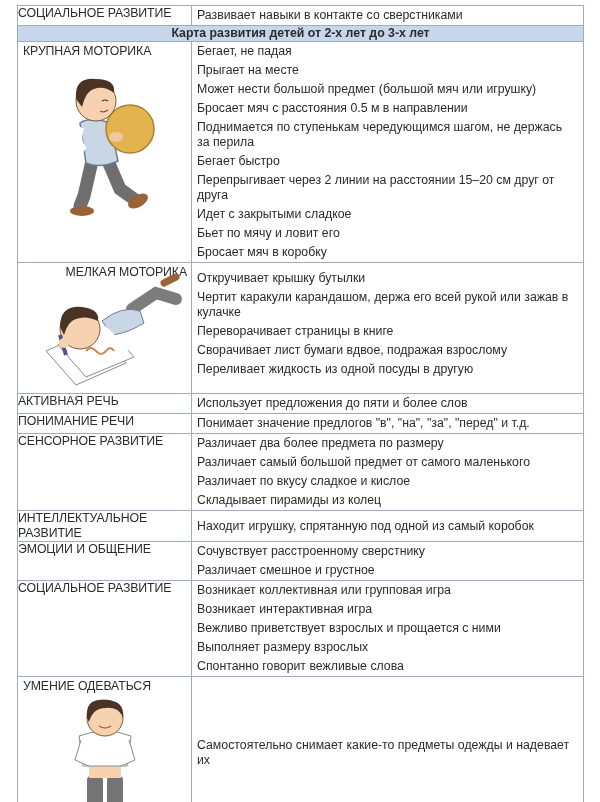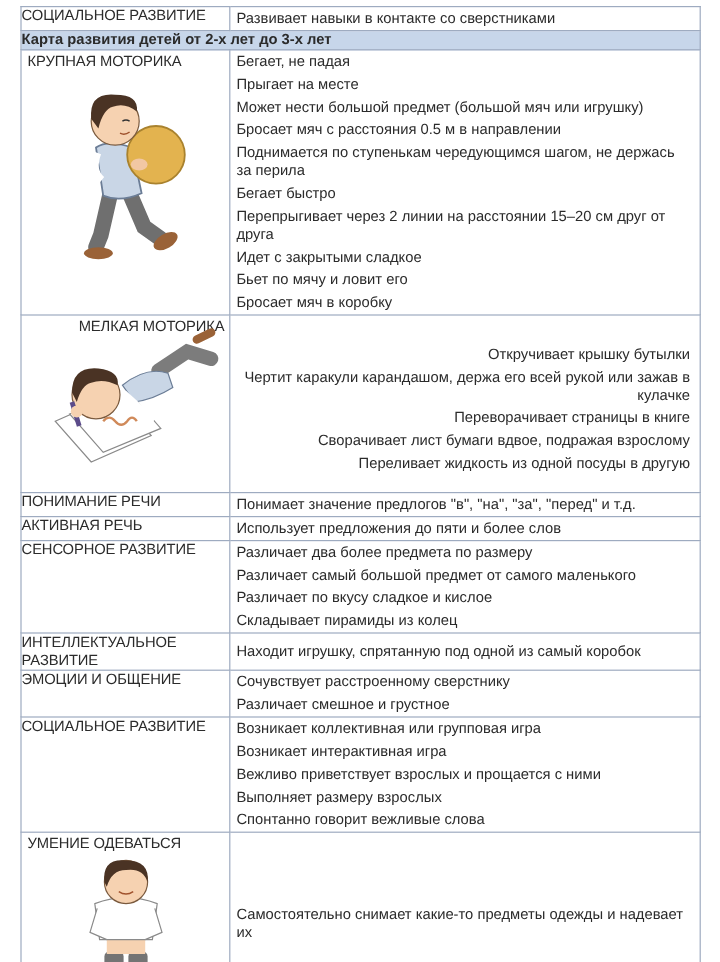--- a/index.html
+++ b/index.html
@@ -5,24 +5,24 @@
   html, body { margin: 0; padding: 0; background: #ffffff; }
   body { width: 600px; height: 802px; overflow: hidden; position: relative;
          font-family: "Liberation Sans", sans-serif; color: #2b2b2b; }
   table.dev { position: absolute; left: 17px; top: 5px; width: 566px;
               border-collapse: collapse; table-layout: fixed; font-size: 12.3px; line-height: 15px; }
   table.dev td { border: 1.5px solid #9eabc0; vertical-align: top; padding: 0; }
   col.c1 { width: 174px; }
   col.c2 { width: 392px; }
   .cat { padding: 2px 4px 2px 5px; text-transform: none; letter-spacing: -0.1px; }
   .items .it { padding: 2px 8px 2px 5px; }
-  .header td { background: #c7d6ea; text-align: left; font-weight: bold; padding: 2px 0; font-size: 12.3px; }
+  .header td { background: #c7d6ea; text-align: center; font-weight: bold; padding: 2px 0; font-size: 12.3px; }
   .figure { display: flex; justify-content: center; }
   .row-gross .cat-cell { height: 196px; }
-  .row-fine .items { padding-top: 23px; padding-bottom: 14px; text-align: right; }
+  .row-fine .items { padding-top: 6px; padding-bottom: 14px; }
   .row-dress td { height: 152px; }
   .row-dress .items { vertical-align: middle; }
 </style>
 </head>
 <body>
 
 <table class="dev">
   <colgroup>
       <col class="c1">
       <col class="c2">
@@ -103,30 +103,30 @@
       <td class="items">
         <div class="it">Откручивает крышку бутылки</div>
         <div class="it">Чертит каракули карандашом, держа его всей рукой или зажав в кулачке</div>
         <div class="it">Переворачивает страницы в книге</div>
         <div class="it">Сворачивает лист бумаги вдвое, подражая взрослому</div>
         <div class="it">Переливает жидкость из одной посуды в другую</div>
       </td>
     </tr>
 
     <tr>
-      <td class="cat">ПОНИМАНИЕ РЕЧИ</td>
+      <td class="cat">АКТИВНАЯ РЕЧЬ</td>
       <td class="items">
-        <div class="it">Понимает значение предлогов "в", "на", "за", "перед" и т.д.</div>
+        <div class="it">Использует предложения до пяти и более слов</div>
       </td>
     </tr>
 
     <tr>
-      <td class="cat">АКТИВНАЯ РЕЧЬ</td>
+      <td class="cat">ПОНИМАНИЕ РЕЧИ</td>
       <td class="items">
-        <div class="it">Использует предложения до пяти и более слов</div>
+        <div class="it">Понимает значение предлогов "в", "на", "за", "перед" и т.д.</div>
       </td>
     </tr>
 
     <tr>
       <td class="cat">СЕНСОРНОЕ РАЗВИТИЕ</td>
       <td class="items">
         <div class="it">Различает два более предмета по размеру</div>
         <div class="it">Различает самый большой предмет от самого маленького</div>
         <div class="it">Различает по вкусу сладкое и кислое</div>
         <div class="it">Складывает пирамиды из колец</div>

